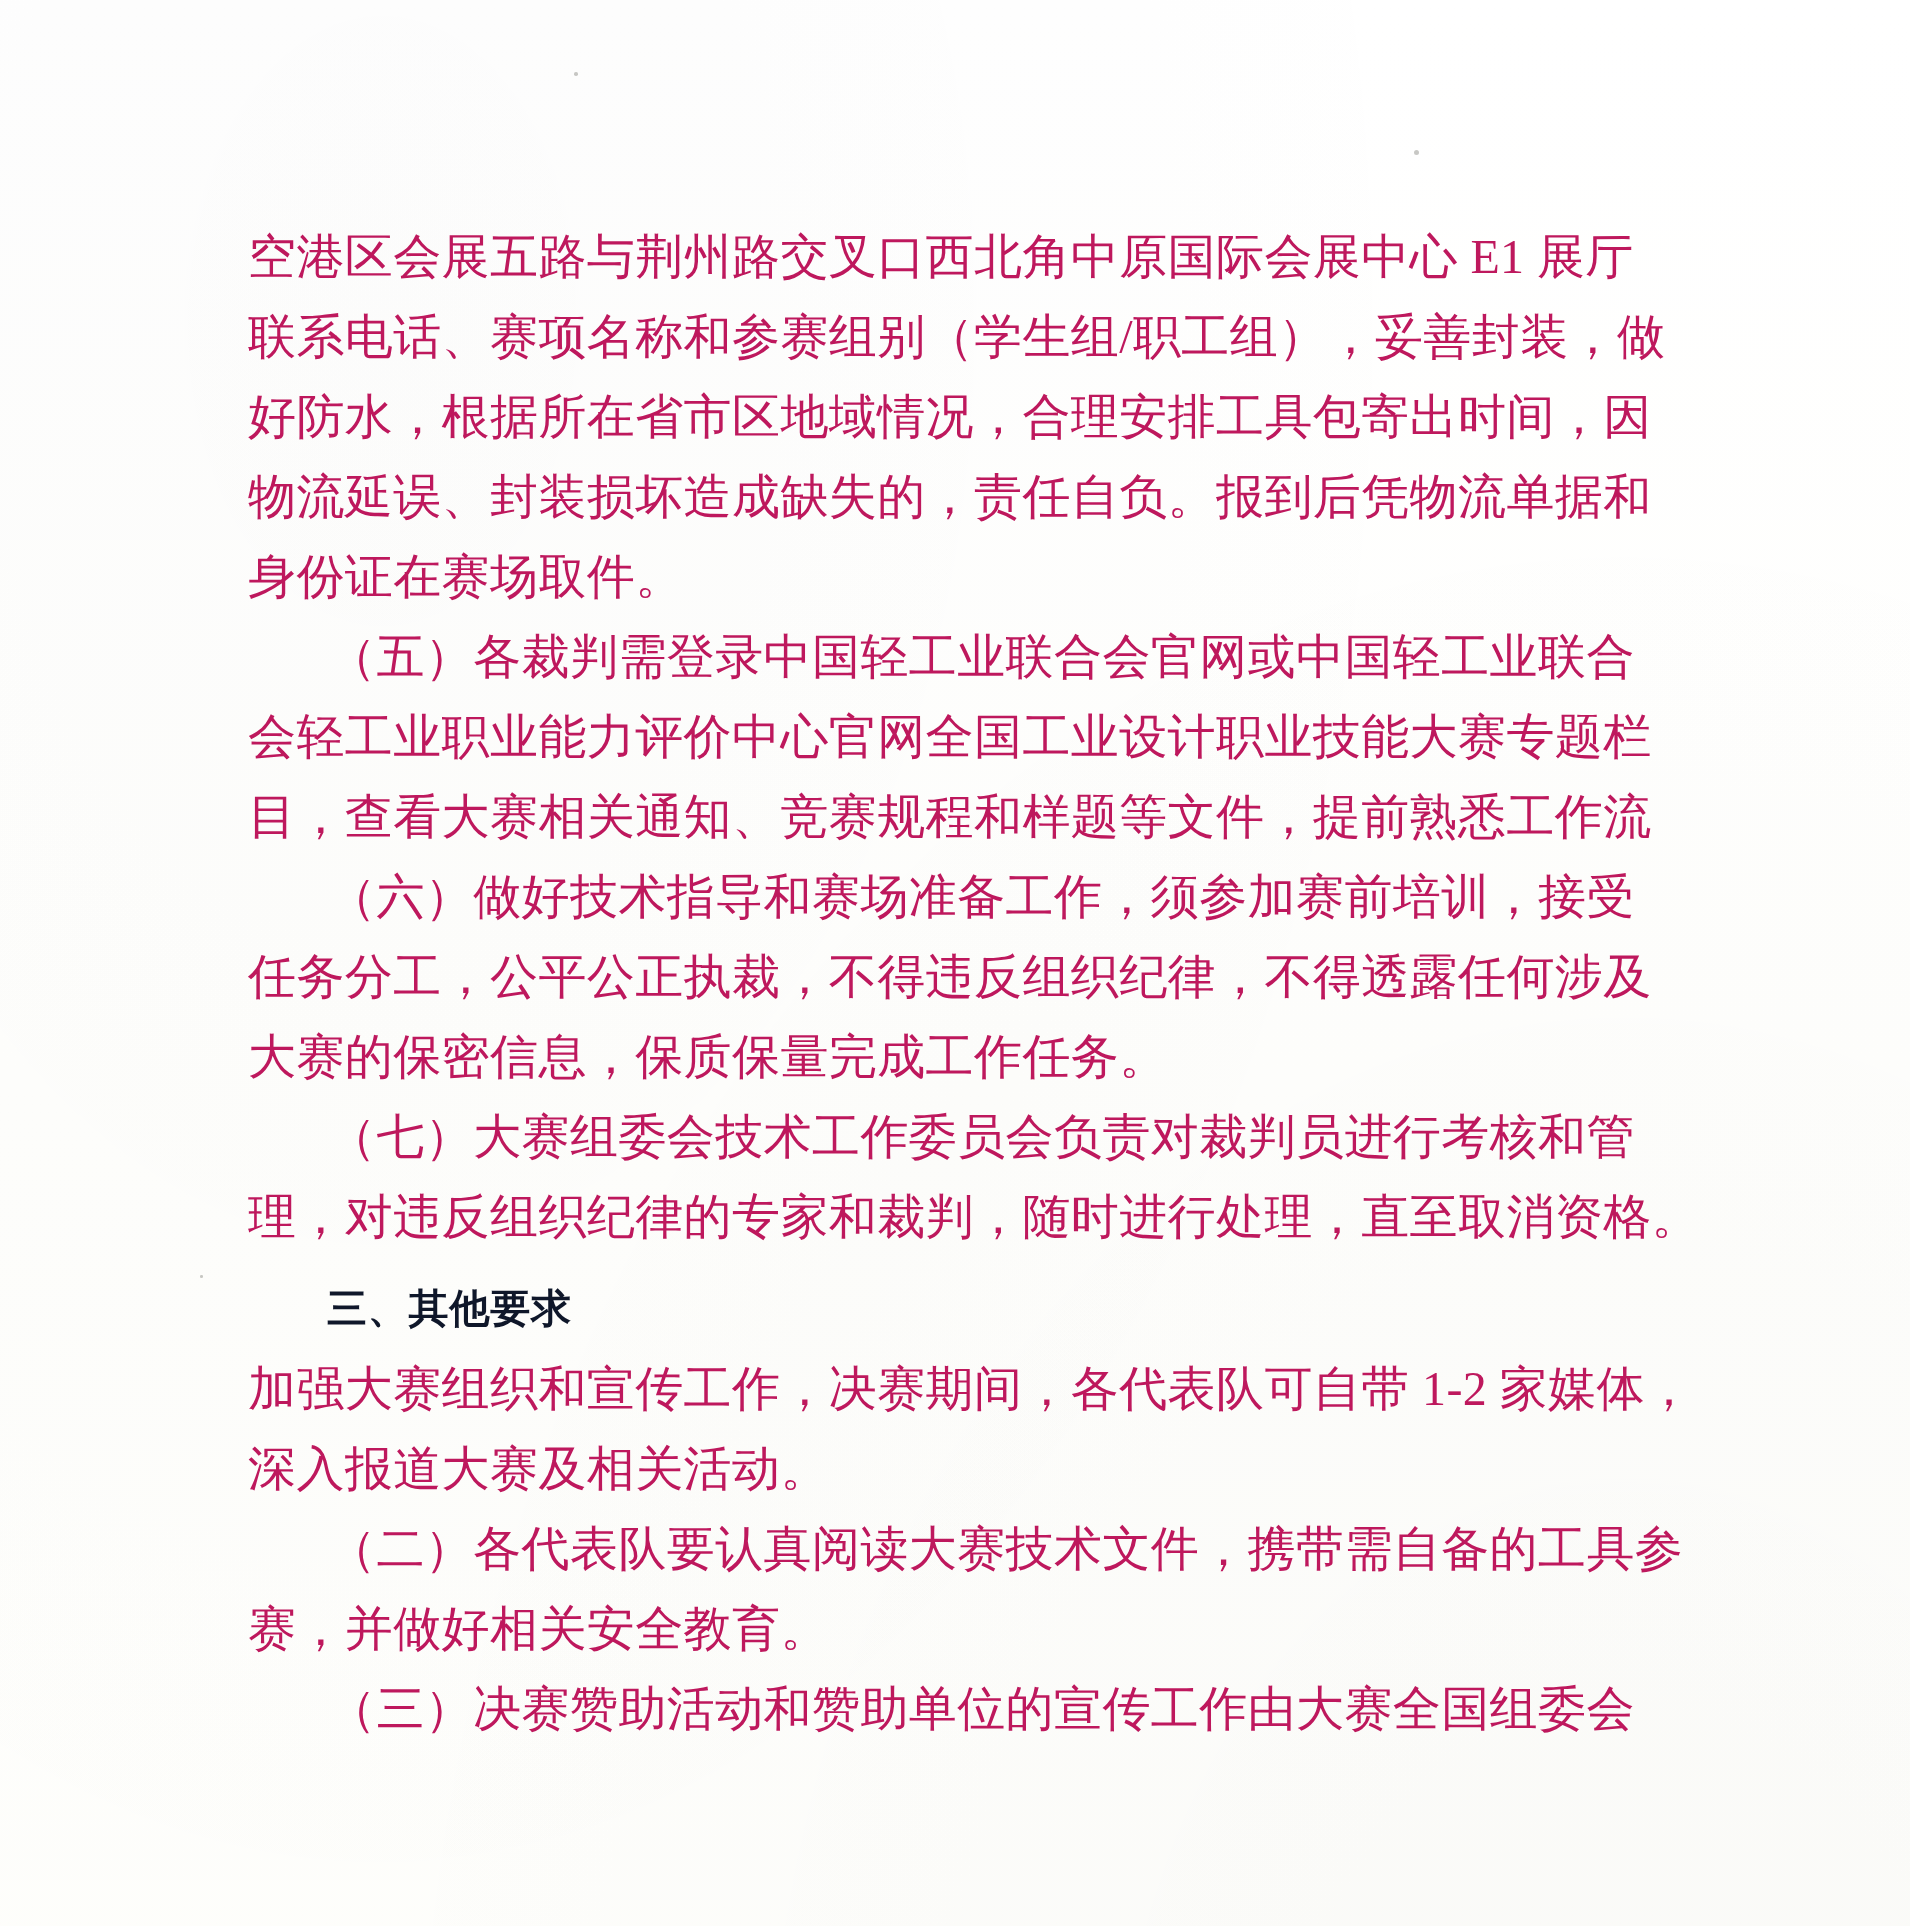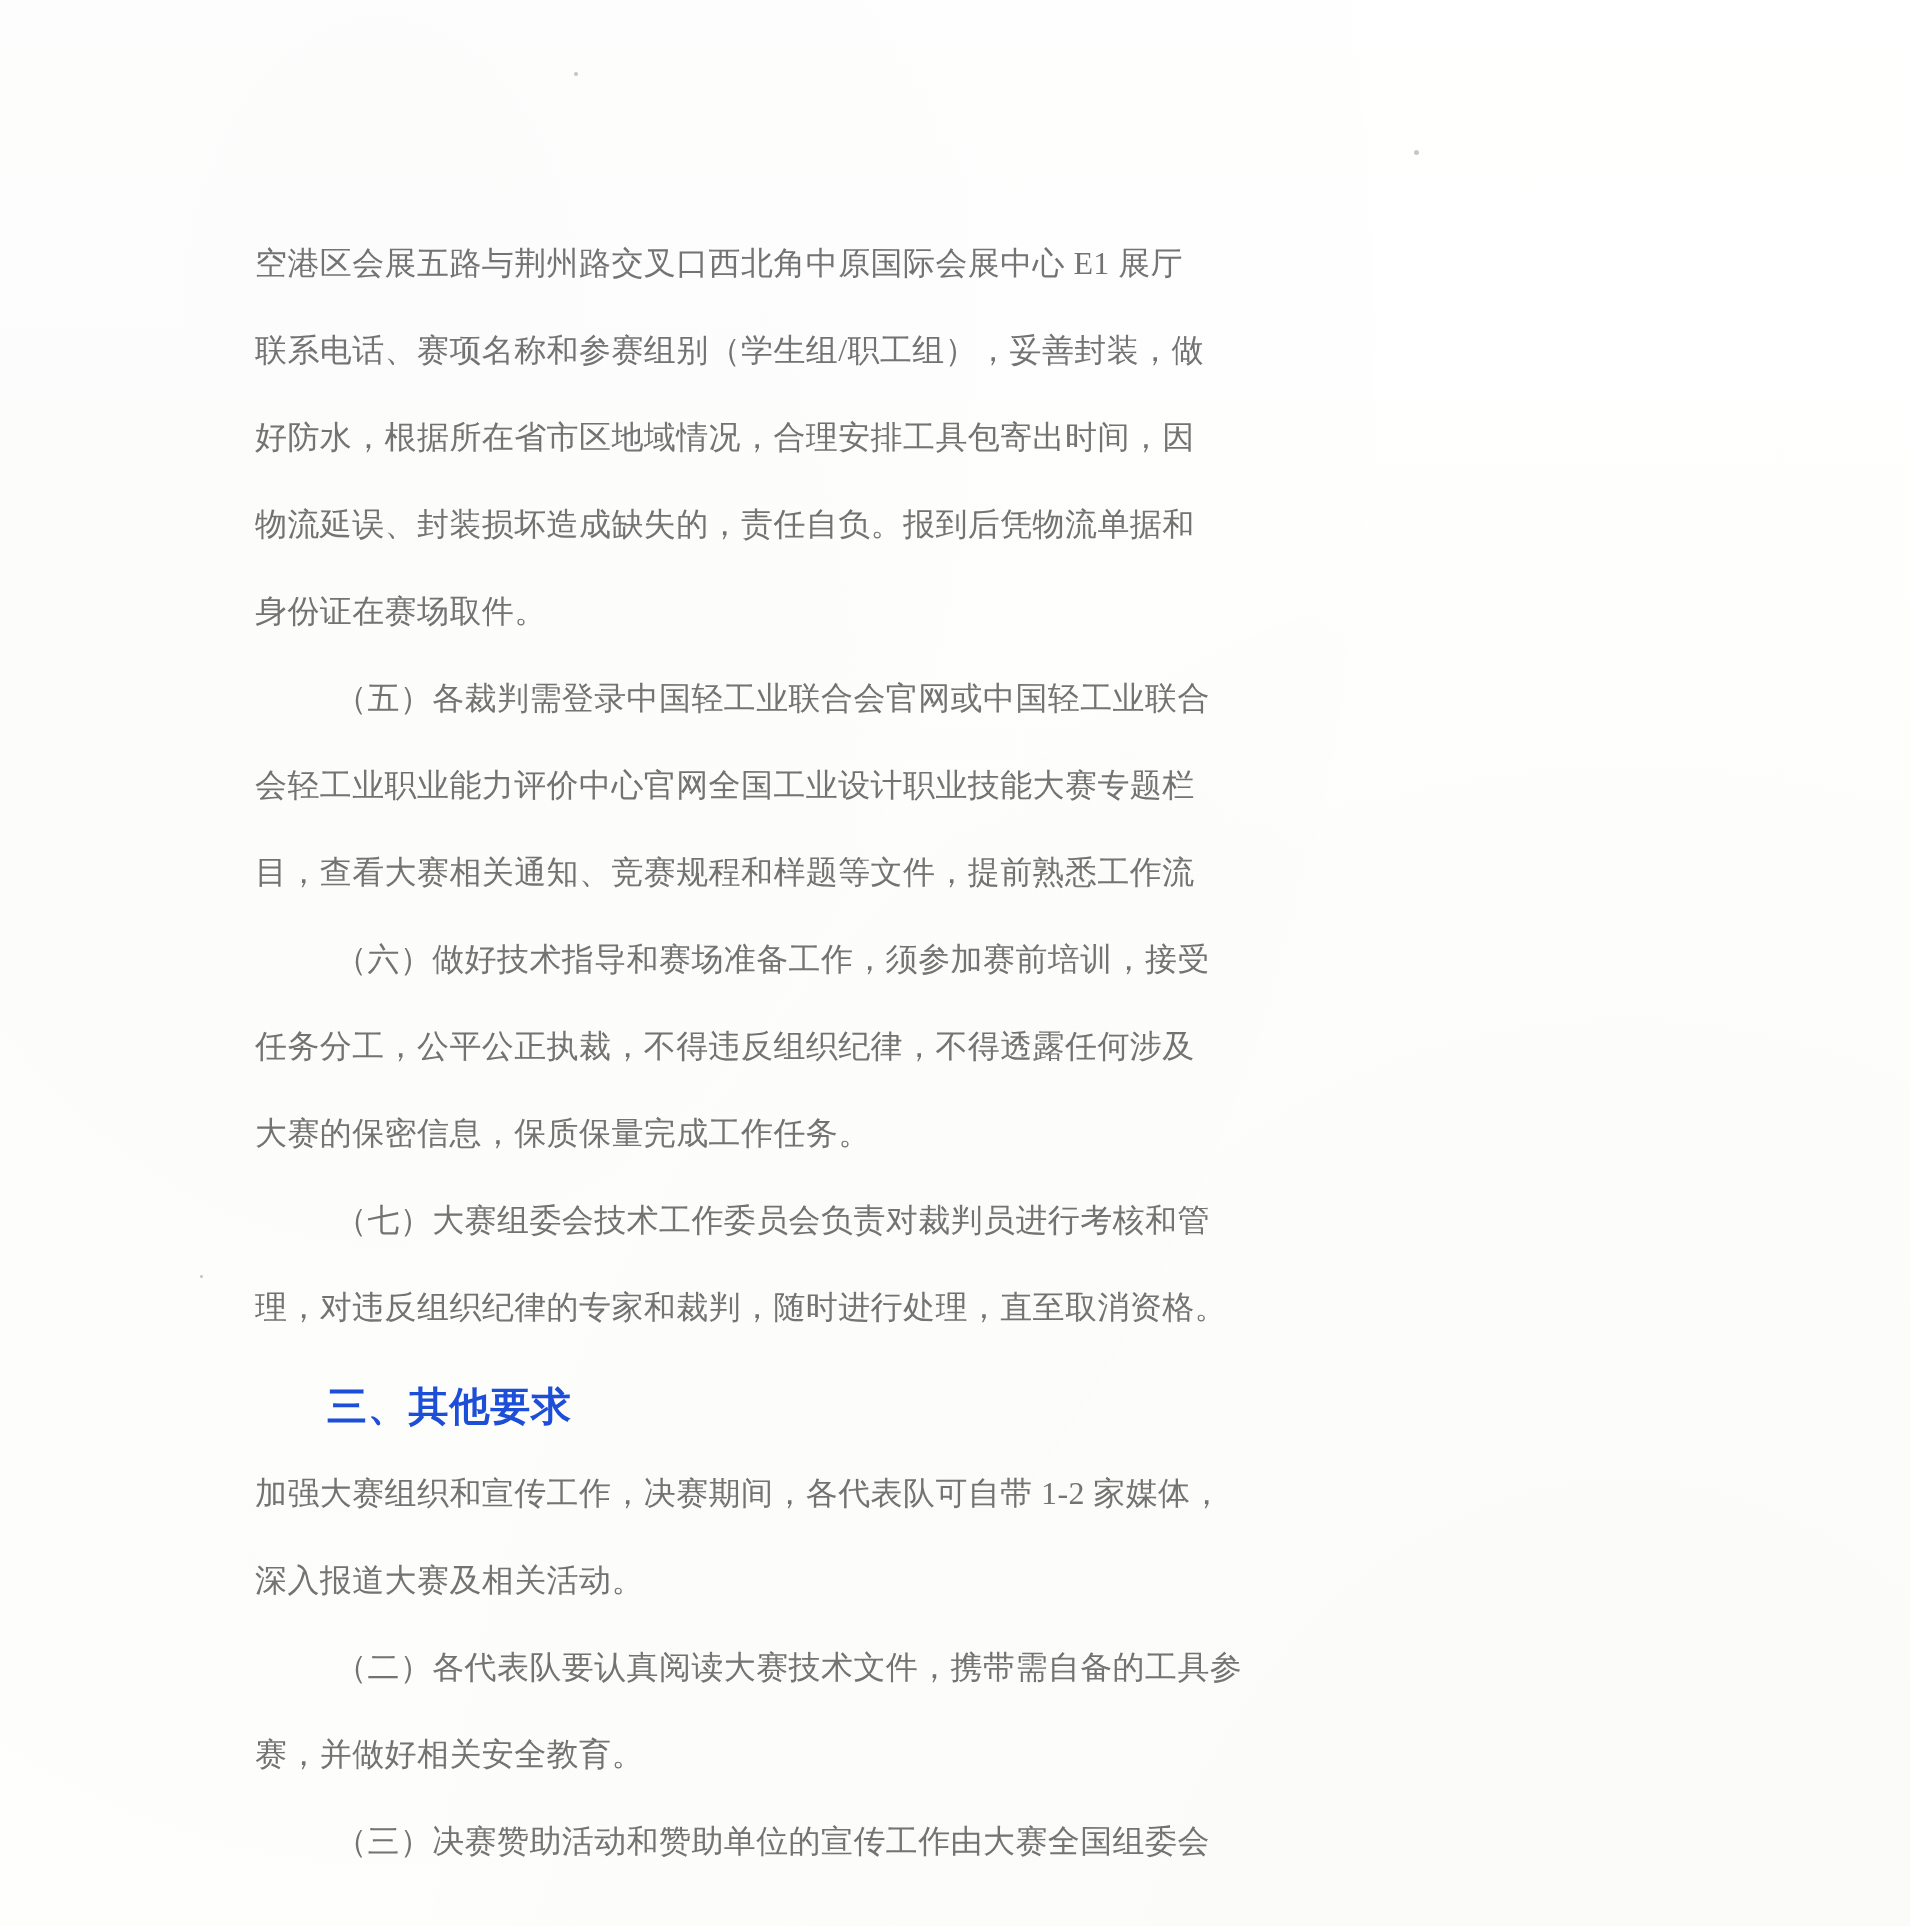--- a/index.html
+++ b/index.html
@@ -39,41 +39,41 @@
     border-radius: 50%;
     opacity: 0.55;
   }
   .content {
     position: absolute;
     left: 247px;
     top: 216px;
     width: 1448px;
   }
   p.body-line {
-    margin: 8px;
-    font-size: 32px;
+    margin: 1px;
+    font-size: 48px;
     line-height: 79px;
     letter-spacing: 0.4px;
-    color: #737373;
+    color: #be185d;
     white-space: pre;
     text-indent: 0;
   }
   p.indent {
     text-indent: 80px;
     font-family: Liberation Serif, serif;
   }
   .section-head {
     margin: 0;
     font-size: 40px;
     line-height: 79px;
     font-weight: bold;
     font-family: "DejaVu Sans", "Liberation Sans", sans-serif;
     letter-spacing: 0.8px;
     text-indent: 80px;
-    color: #1d4ed8;
+    color: #0f172a;
     padding-top: 11.6px;
   }
 </style>
 </head>
 <body>
 
 <div class="page">
   <div class="paper-tint"></div>
   <span class="speck" style="left:1414px; top:150px; width:5.4px; height:5.4px;"></span>
   <span class="speck" style="left:574px; top:72px; width:3.5px; height:3.5px;"></span>

